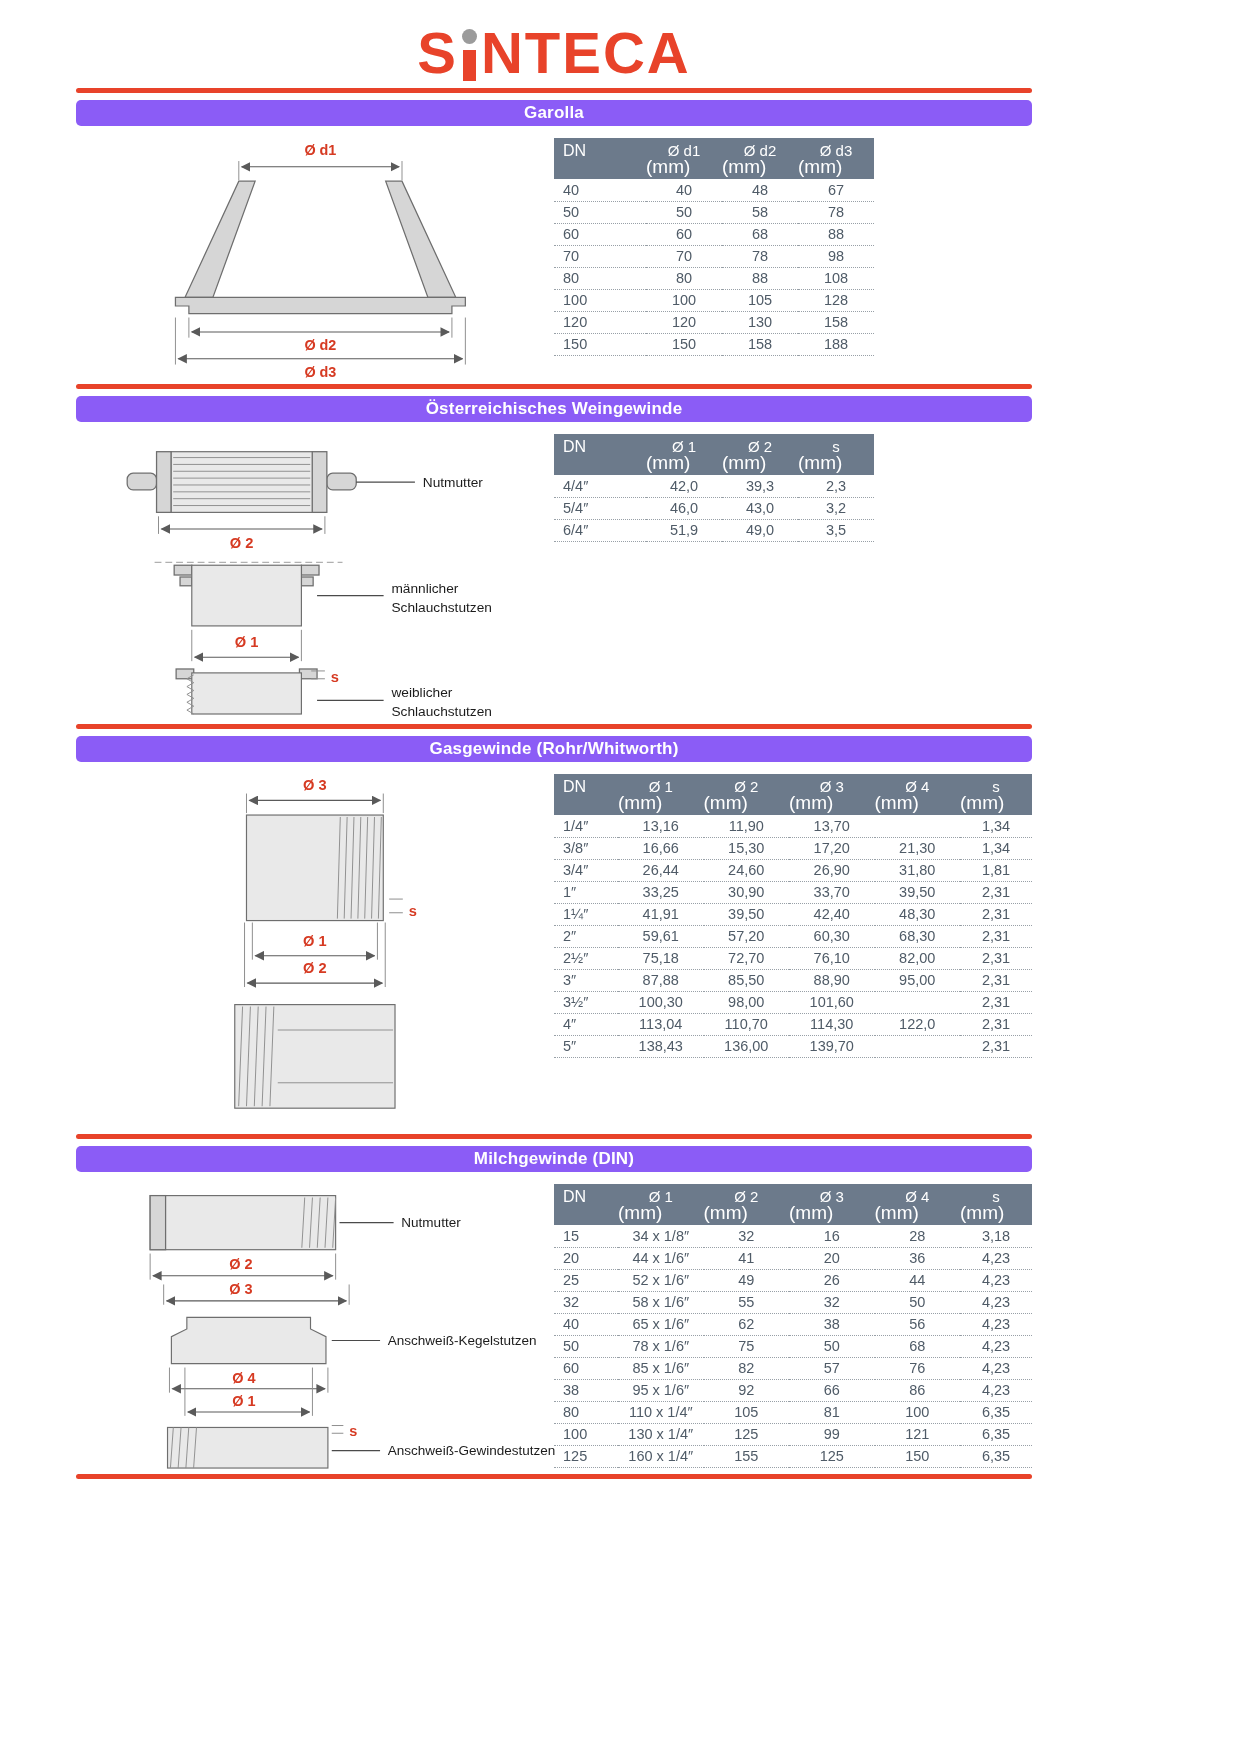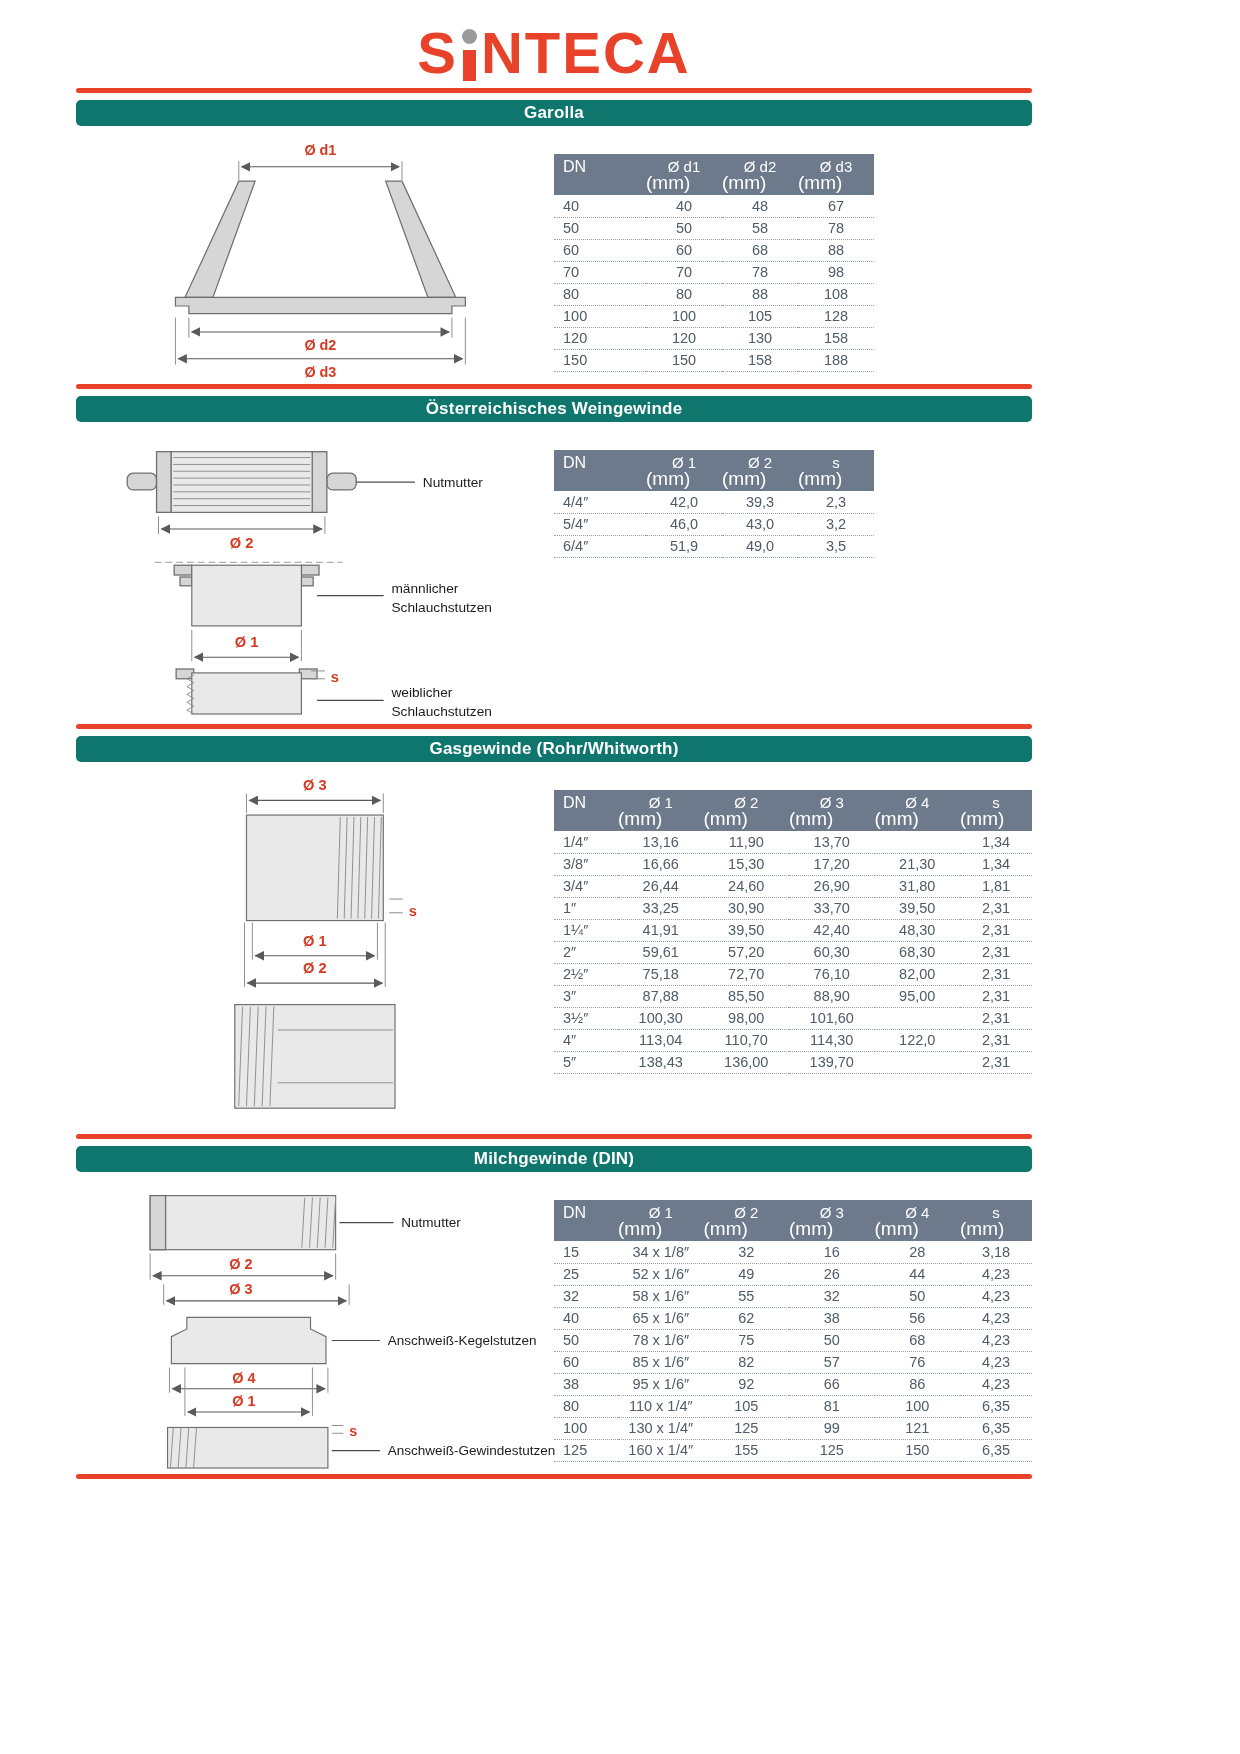--- a/index.html
+++ b/index.html
@@ -11,33 +11,33 @@
   .logo-row { text-align:center; padding-top:24px; height:88px; }
   .logo { display:inline-flex; align-items:flex-end; font-size:58px; font-weight:bold;
           color:#E8432A; letter-spacing:2px; line-height:1; }
   .logo-i { position:relative; width:15px; height:46px; display:inline-block; margin:0 4px; }
   .logo-i .stem { position:absolute; left:1px; bottom:1px; width:13px; height:31px; background:#E8432A; }
   .logo-i .dot  { position:absolute; left:0px; top:-7px; width:15px; height:15px; border-radius:50%; background:#9B9B9B; }
 
   
   .topline, .endline { height:5px; background:#E8432A; border-radius:3px; }
   .topline { margin-bottom:7px; }
-  .title-bar { height:26px; background:#0f766e; border-radius:5px; display:flex;
+  .title-bar { height:26px; background:#8b5cf6; border-radius:5px; display:flex;
                align-items:center; justify-content:center; }
   .title-bar h2 { color:#fff; font-size:17px; font-weight:bold; letter-spacing:.2px; }
   .section-body { display:flex; margin-top:12px; }
   .drawing-col { width:478px; padding-left:14px; flex:0 0 auto; }
   .table-col { flex:1 1 auto; }
   .s1 .section-body { height:246px; }
   .s2 .section-body { height:290px; }
   .s3 .section-body { height:360px; }
   .s4 .section-body { height:290px; }
 
   
-  table { border-collapse:collapse; table-layout:fixed;margin-top:16px; }
+  table { border-collapse:collapse; table-layout:fixed; }
   .cols-4 { width:320px; }
   .cols-6 { width:478px; }
   .cols-4 th:nth-child(1), .cols-4 td:nth-child(1) { width:92px; }
   .cols-6 th:nth-child(1), .cols-6 td:nth-child(1) { width:64px; }
   .cols-6 th:nth-child(6), .cols-6 td:nth-child(6) { width:72px; }
   thead th { background:#6C7A8B; color:#fff; font-weight:normal; padding:4px 0 5px; vertical-align:middle; }
   thead th .col-label { font-size:15px; line-height:17px; text-align:center; }
   thead th .col-unit  { font-size:19px; line-height:15px; text-align:left; }
   thead th:first-child .col-label { text-align:left; padding-left:9px; font-size:16px; }
   thead th:first-child .col-unit { visibility:hidden; }
@@ -514,20 +514,28 @@
               <tbody>
                 <tr>
                   <td>15</td>
                   <td>34 x 1/8″</td>
                   <td>32</td>
                   <td>16</td>
                   <td>28</td>
                   <td>3,18</td>
                 </tr>
                 <tr>
+                  <td>20</td>
+                  <td>44 x 1/6″</td>
+                  <td>41</td>
+                  <td>20</td>
+                  <td>36</td>
+                  <td>4,23</td>
+                </tr>
+                <tr>
                   <td>25</td>
                   <td>52 x 1/6″</td>
                   <td>49</td>
                   <td>26</td>
                   <td>44</td>
                   <td>4,23</td>
                 </tr>
                 <tr>
                   <td>32</td>
                   <td>58 x 1/6″</td>

